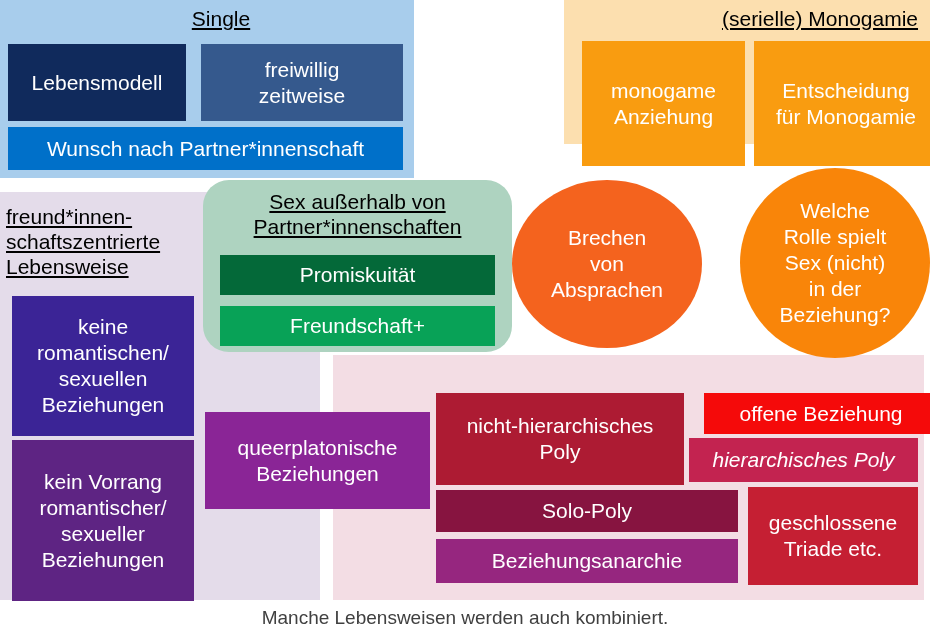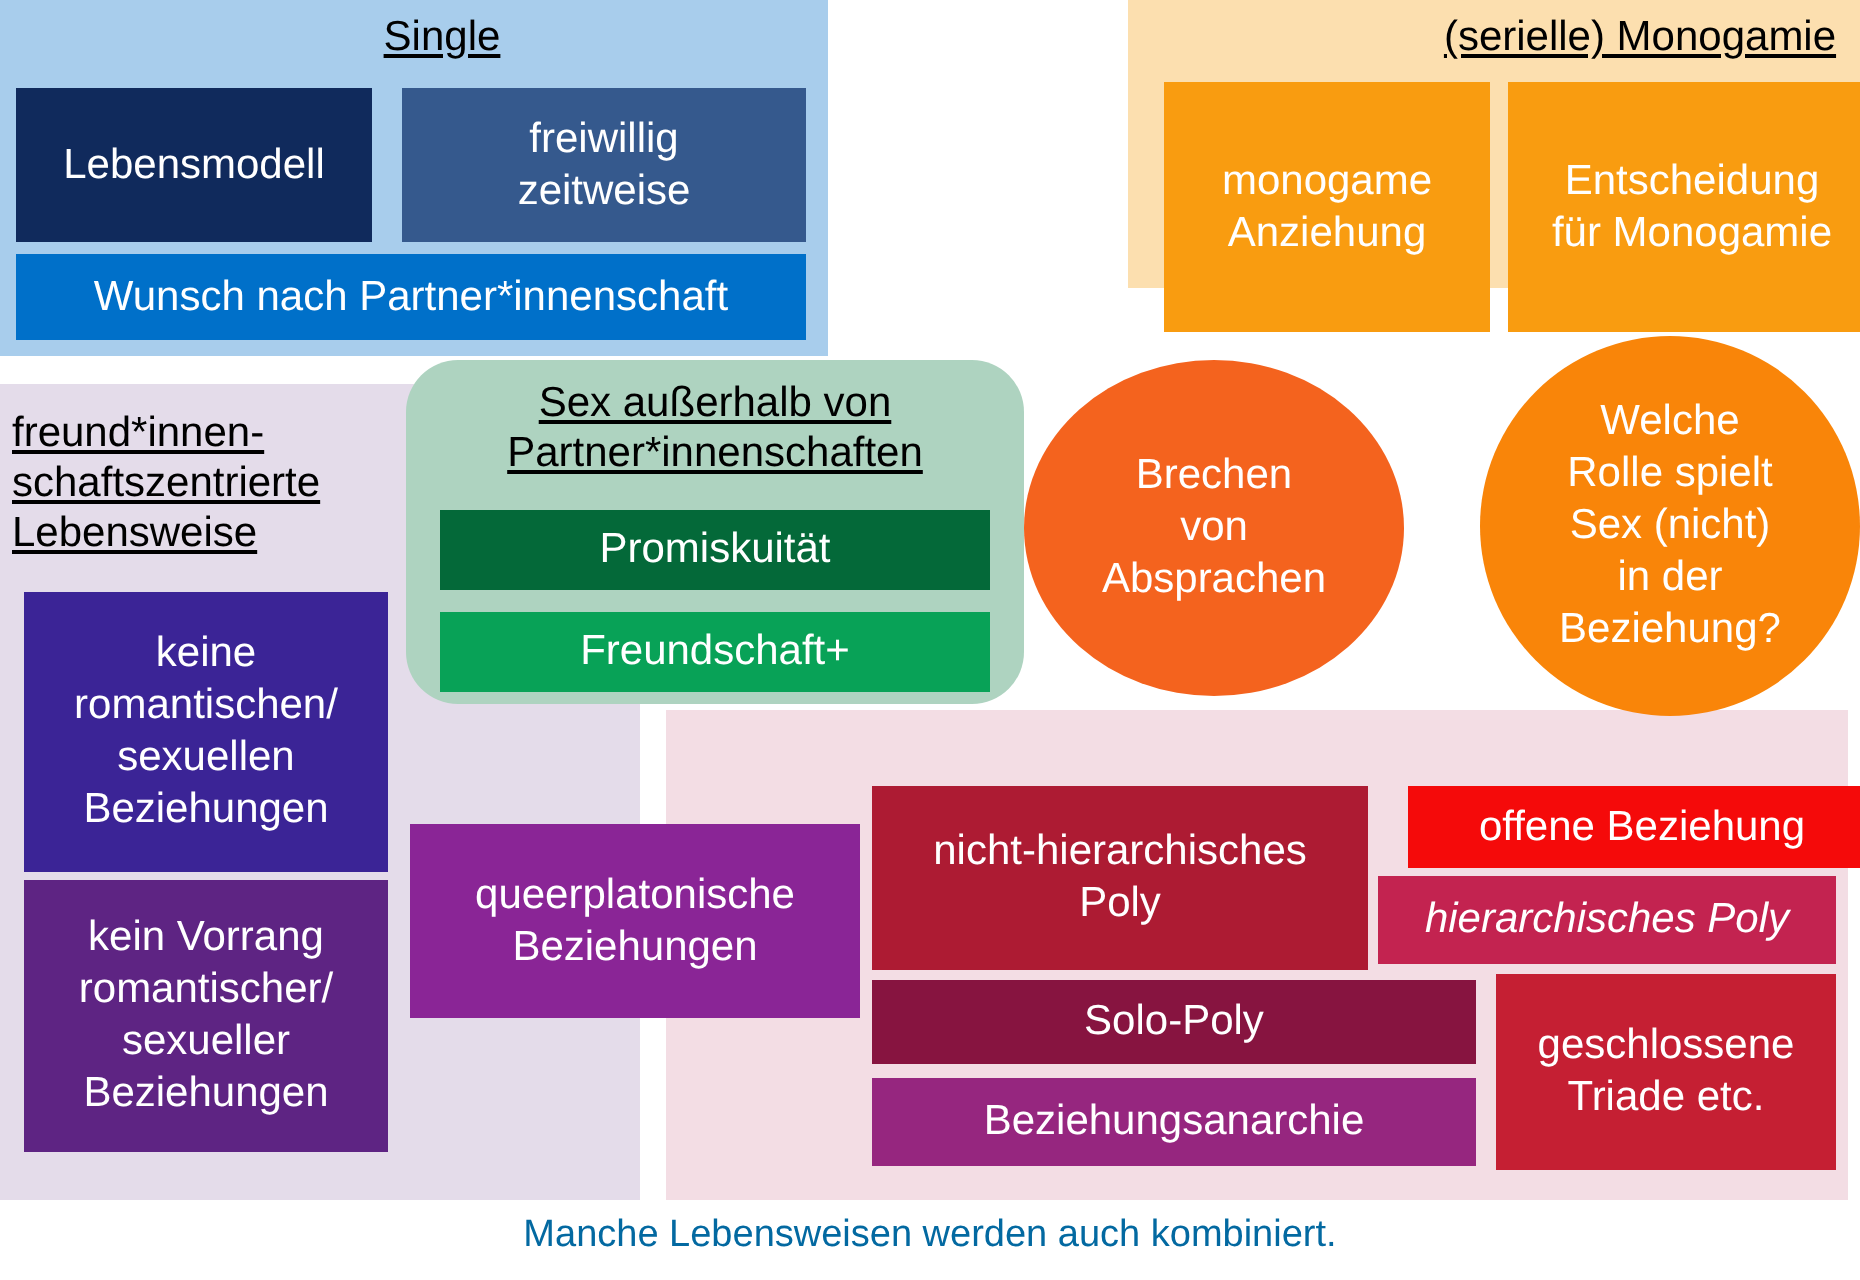--- a/index.html
+++ b/index.html
@@ -24,21 +24,21 @@
   }
   .circle{
     position:absolute;border-radius:50%;
     display:flex;align-items:center;justify-content:center;
     text-align:center;color:#ffffff;font-size:21px;line-height:26px;
     box-sizing:border-box;
   }
   .rounded{position:absolute;border-radius:26px;box-sizing:border-box;}
   .caption{
     position:absolute;width:100%;text-align:center;
-    color:#0369a1;font-size:19px;line-height:24px;
+    color:#404040;font-size:19px;line-height:24px;
   }
   .multi{white-space:pre-line;}
 </style>
 </head>
 <body>
 
 <div class="stage">
 
   <div class="region" style="left:0;top:0;width:414px;height:178px;background:#a8cdec;">
     <div class="hdr" style="top:6px;padding-left:14px;">Single</div>
@@ -57,21 +57,21 @@
   </div>
 
   <div class="region" style="left:0;top:192px;width:320px;height:408px;background:#e4dcea;">
     <div class="hdr multi" style="top:12px;width:200px;left:0;text-align:left;padding-left:6px;">freund*innen-
 schaftszentrierte
 Lebensweise</div>
     <div class="chip multi" style="left:12px;top:104px;width:182px;height:140px;background:#3b2496;">keine
 romantischen/
 sexuellen
 Beziehungen</div>
-    <div class="chip multi" style="left:12px;top:248px;width:182px;height:136px;background:#5e2483;">kein Vorrang
+    <div class="chip multi" style="left:12px;top:248px;width:182px;height:161px;background:#5e2483;">kein Vorrang
 romantischer/
 sexueller
 Beziehungen</div>
   </div>
 
   <div class="region" style="left:333px;top:355px;width:591px;height:245px;background:#f3dde4;">
     <div class="chip multi" style="left:103px;top:38px;width:248px;height:92px;background:#ad1b33;">nicht-hierarchisches
 Poly</div>
     <div class="chip" style="left:371px;top:38px;width:234px;height:41px;background:#f50a0a;">offene Beziehung</div>
     <div class="chip" style="left:356px;top:83px;width:229px;height:44px;background:#c32350;font-style:italic;">hierarchisches Poly</div>

